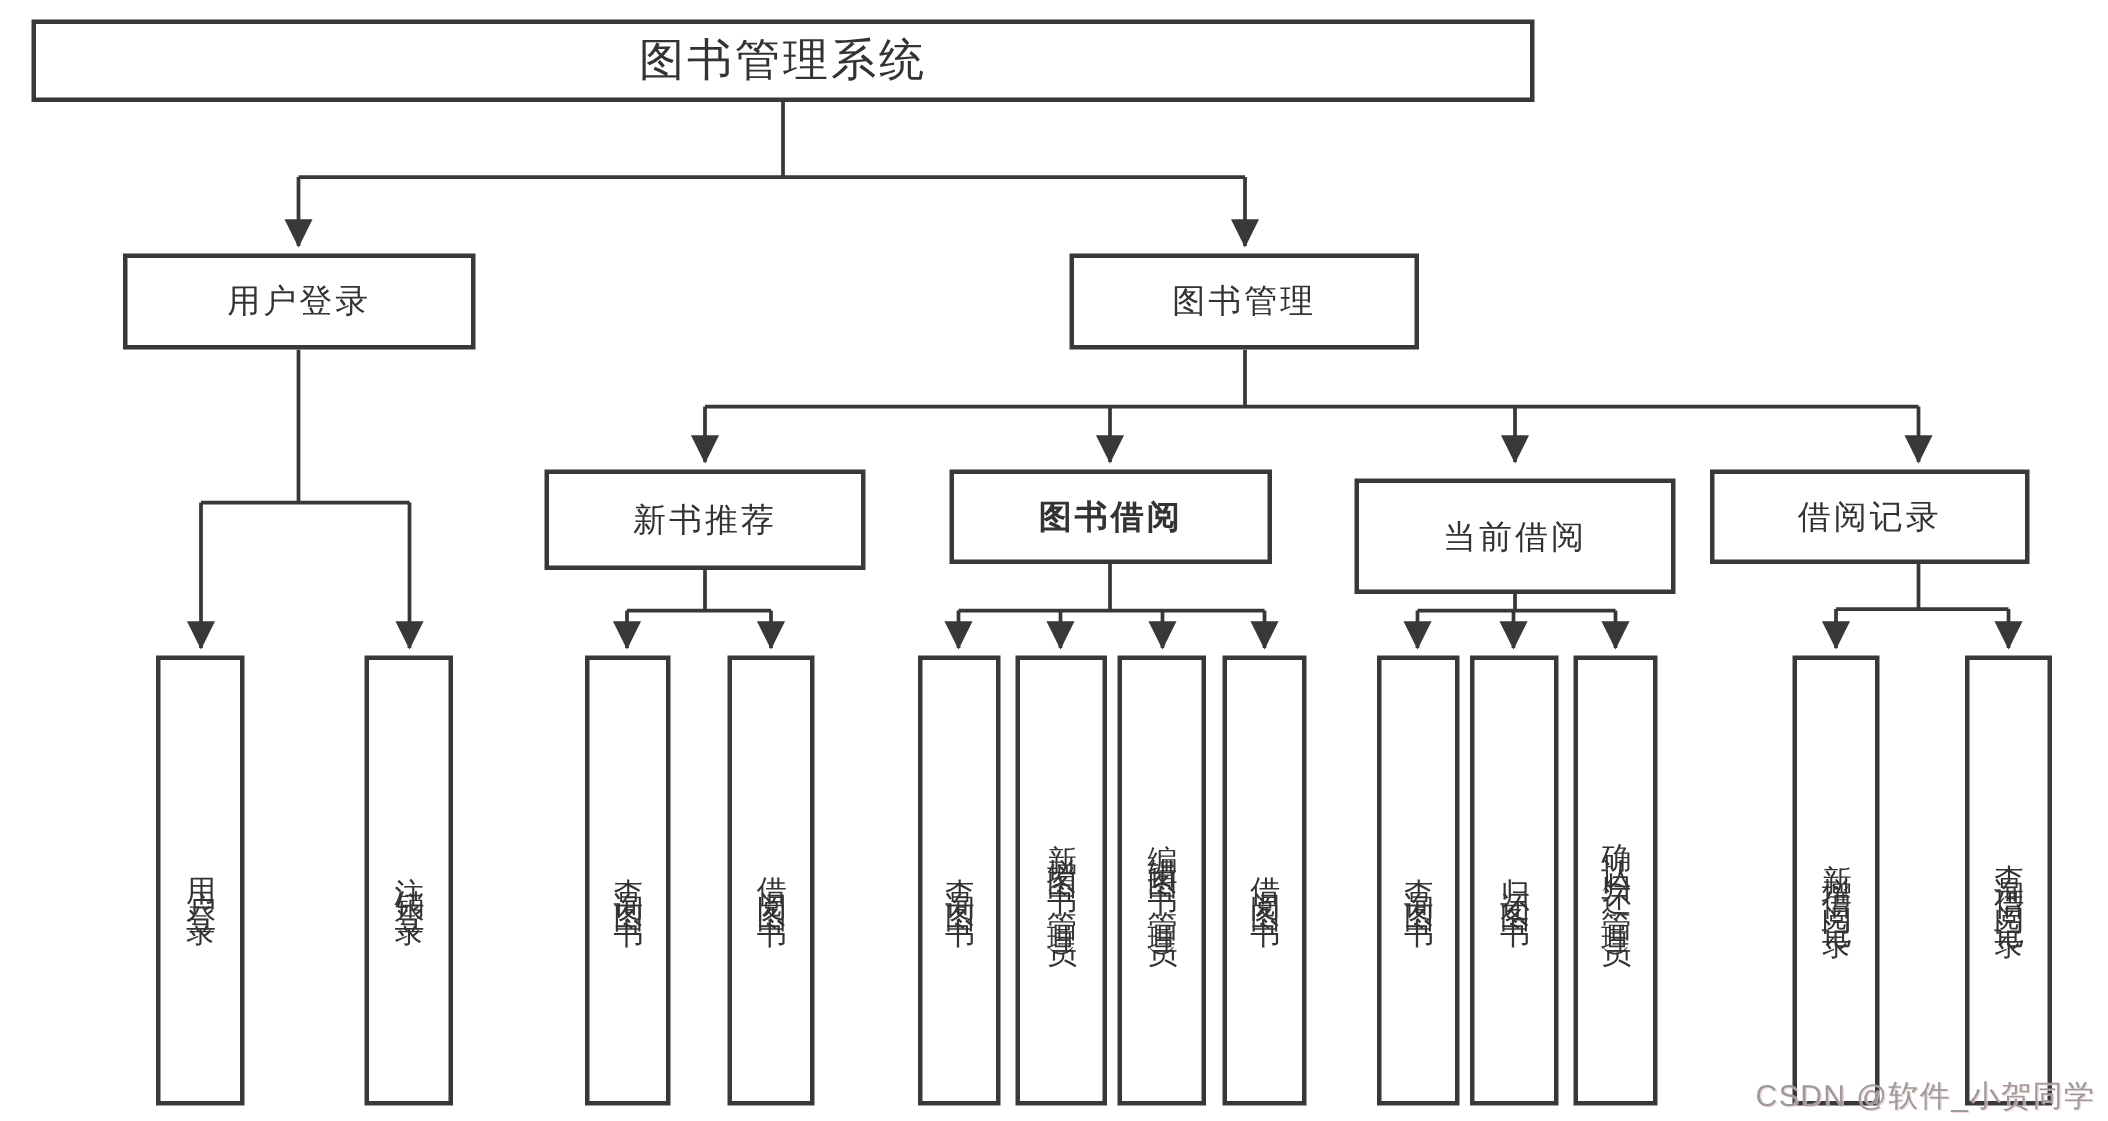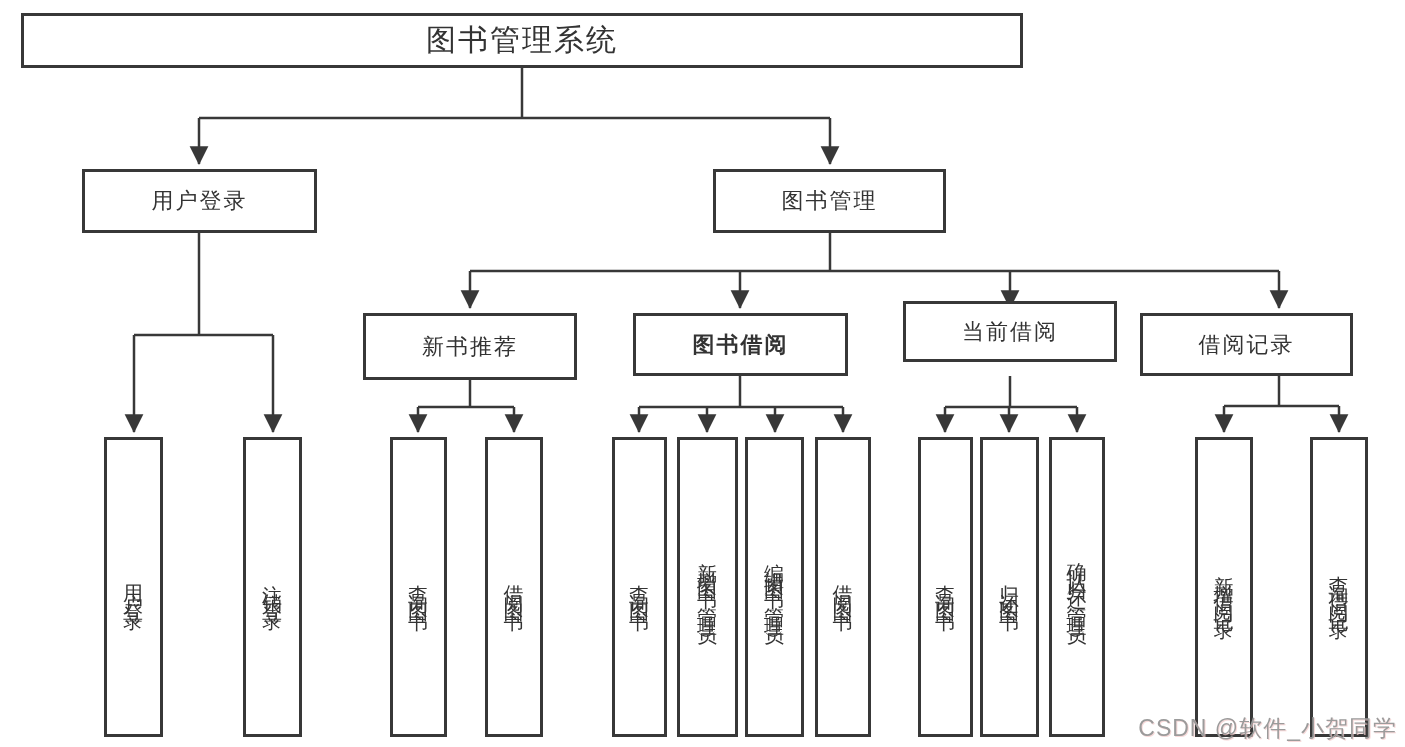--- a/index.html
+++ b/index.html
@@ -46,21 +46,21 @@
     text-orientation: mixed;
     font-size: 20px;
     letter-spacing: 9px;
     line-height: 1;
     white-space: nowrap;
   }
   .watermark {
     position: absolute;
     right: 8px;
     bottom: 3px;
-    font-size: 23px;
+    font-size: 20px;
     color: #9b9b9b;
     letter-spacing: 1px;
     text-shadow: 1px 1px 0 rgba(244, 203, 203, 0.7);
     white-space: nowrap;
   }
 </style>
 </head>
 <body>
 
 <div class="canvas">
@@ -125,21 +125,21 @@
   <div class="box h-box" style="left:713px; top:169px; width:233px; height:64px;">
     <span>图书管理</span>
   </div>
 
   <div class="box h-box" style="left:363px; top:313px; width:214px; height:67px;">
     <span>新书推荐</span>
   </div>
   <div class="box h-box" style="left:633px; top:313px; width:215px; height:63px;font-weight:bold;">
     <span>图书借阅</span>
   </div>
-  <div class="box h-box" style="left:903px; top:301px; width:214px; height:61px;text-align:right;">
+  <div class="box h-box" style="left:903px; top:319px; width:214px; height:77px;text-align:right;">
     <span>当前借阅</span>
   </div>
   <div class="box h-box" style="left:1140px; top:313px; width:213px; height:63px;">
     <span>借阅记录</span>
   </div>
 
   <div class="box v-box" style="left:104px; top:437px; width:59px; height:300px;">
     <span>用户登录</span>
   </div>
   <div class="box v-box" style="left:243px; top:437px; width:59px; height:300px;">

